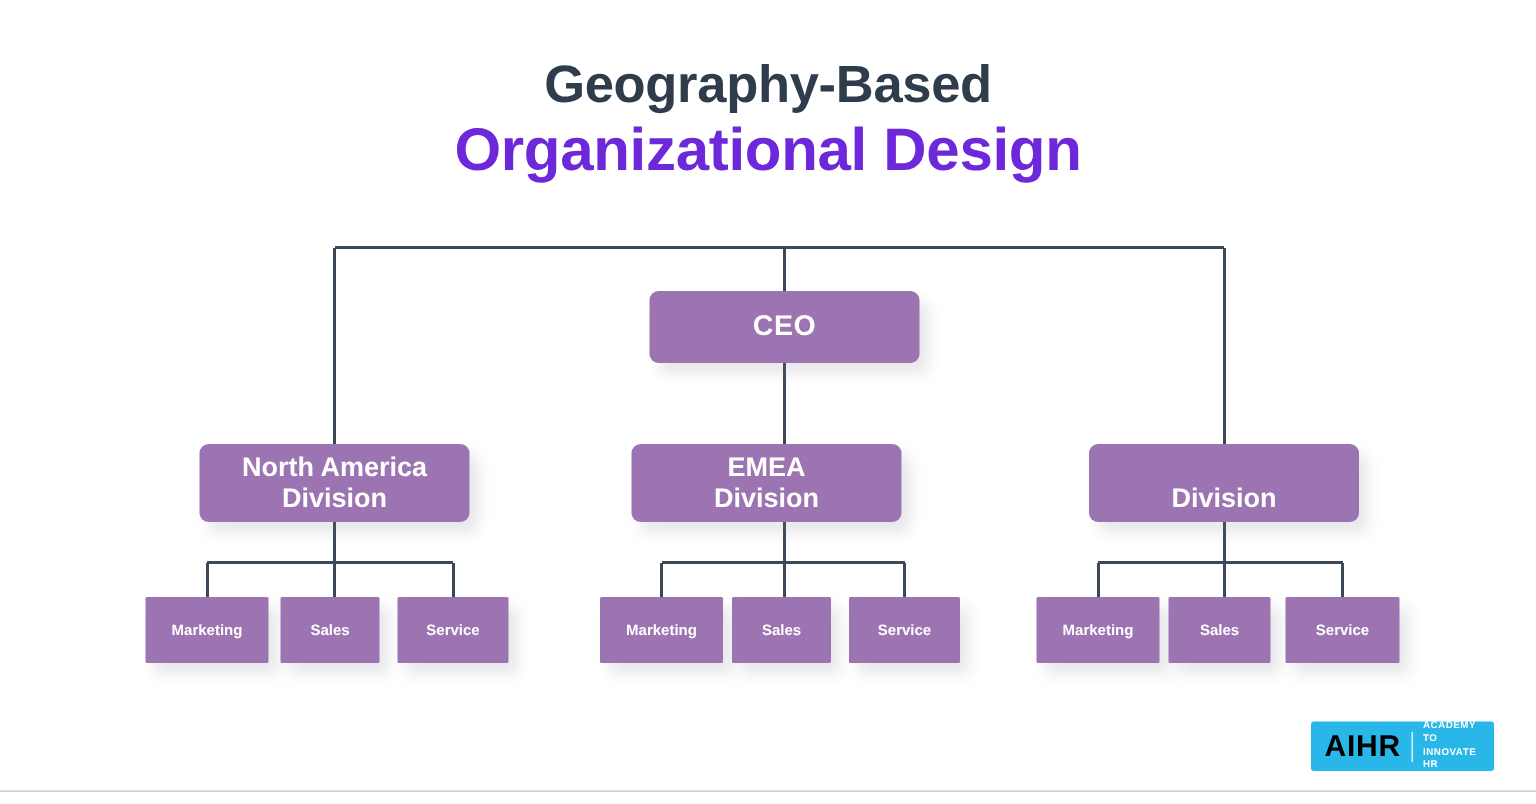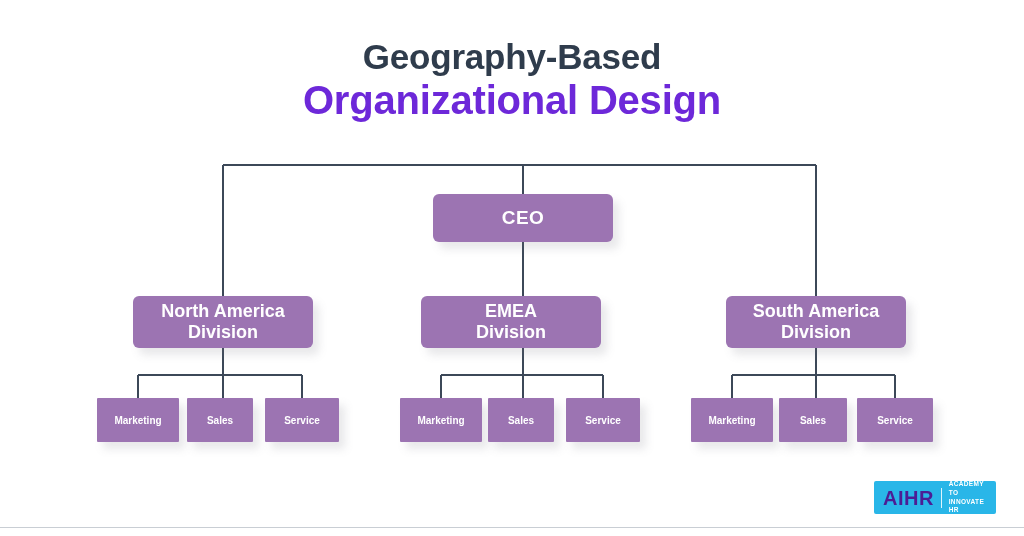--- a/index.html
+++ b/index.html
@@ -134,21 +134,21 @@
     width: 122px;
     height: 33px;
     background: #29b6e8;
     border-radius: 2px;
     display: flex;
     align-items: center;
     padding: 0 9px;
     box-sizing: border-box;
   }
   .logo-mark {
-    color: #4c1d95;
+    color: #000000;
     font-size: 20px;
     font-weight: bold;
     letter-spacing: 0.5px;
     line-height: 1;
   }
   .logo-divider {
     width: 1px;
     height: 20px;
     background: rgba(255,255,255,0.85);
     margin: 0 7px;
@@ -215,21 +215,21 @@
 
     <div class="node node-division div-2">
       <span>
         <span>EMEA</span><br>
         <span>Division</span>
       </span>
     </div>
 
     <div class="node node-division div-3">
       <span>
-        <span>South America</span><br>
+        <br>
         <span>Division</span>
       </span>
     </div>
 
     <div class="node node-leaf g1-l1">
       <span>Marketing</span>
     </div>
     <div class="node node-leaf g1-l2">
       <span>Sales</span>
     </div>

